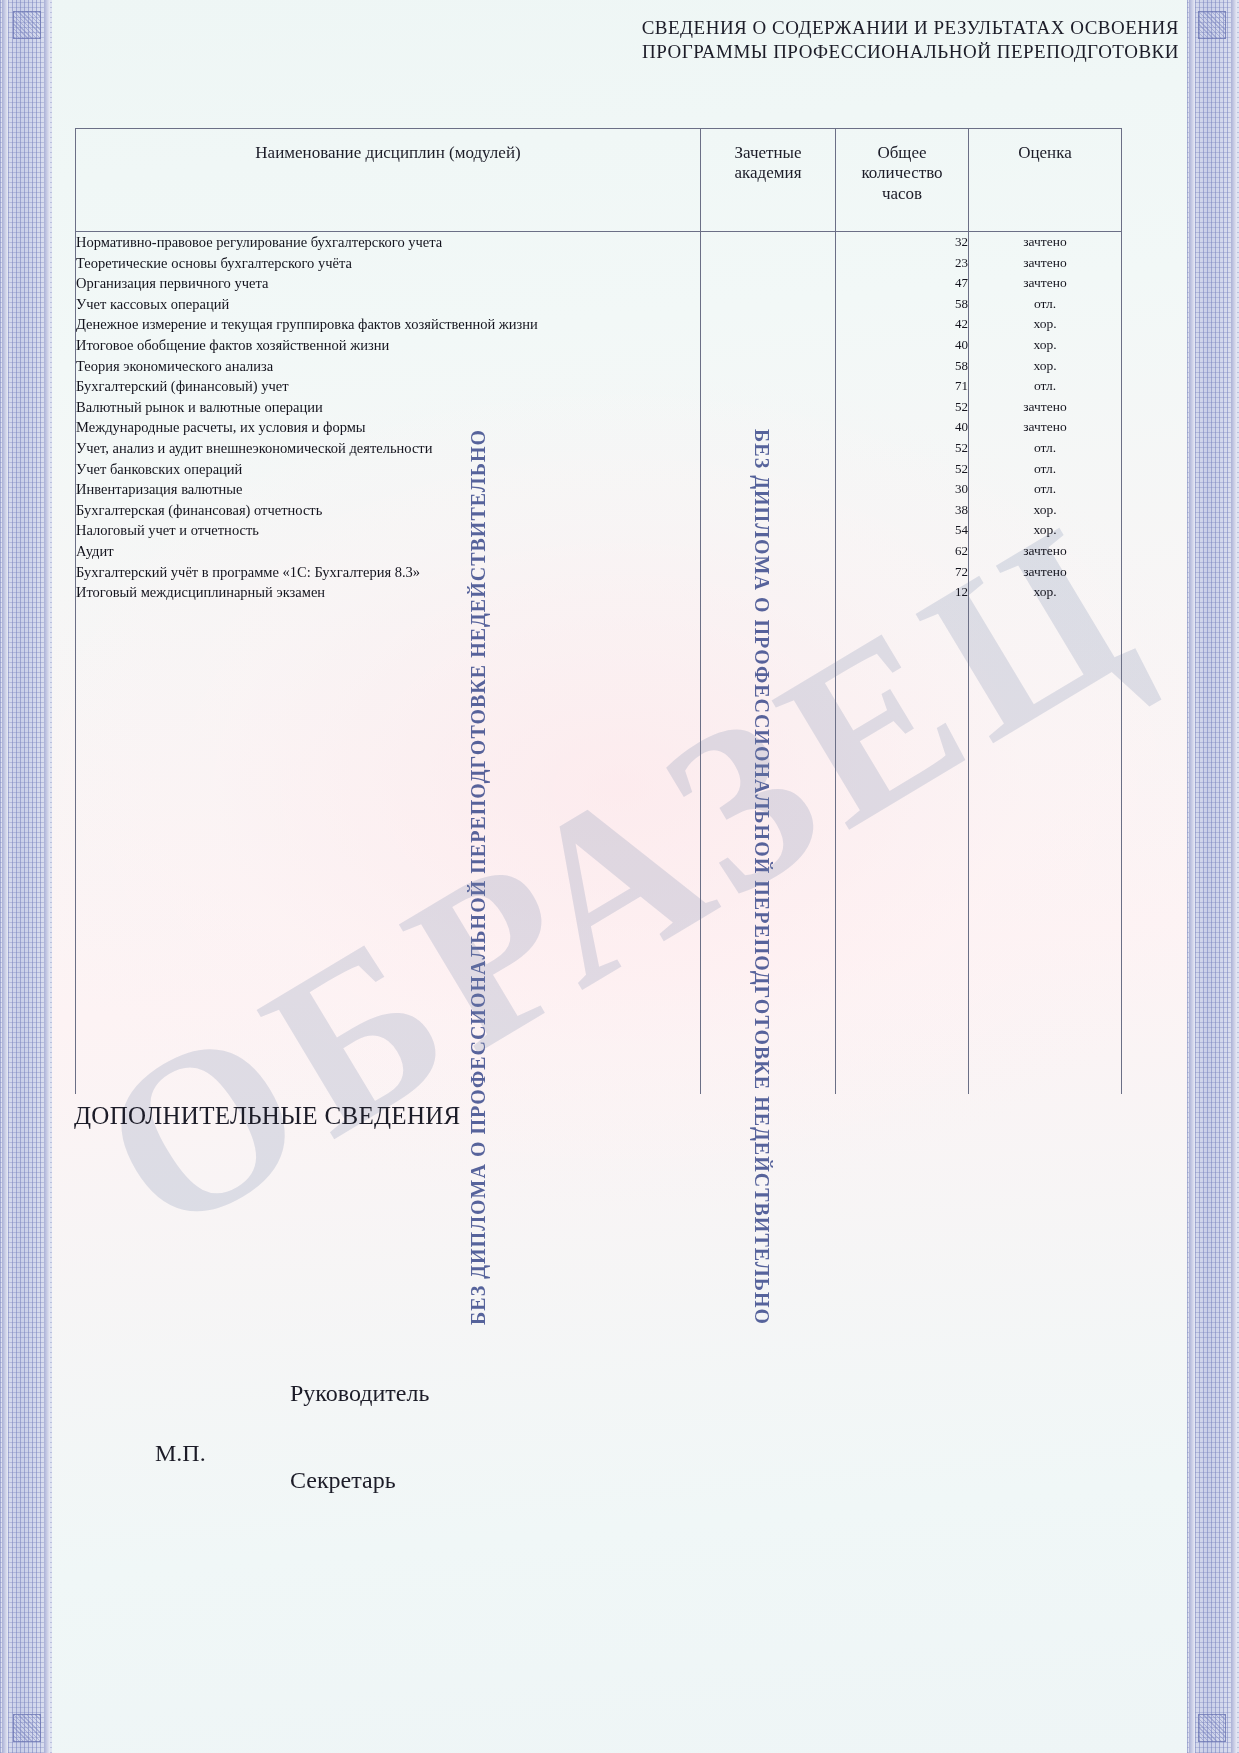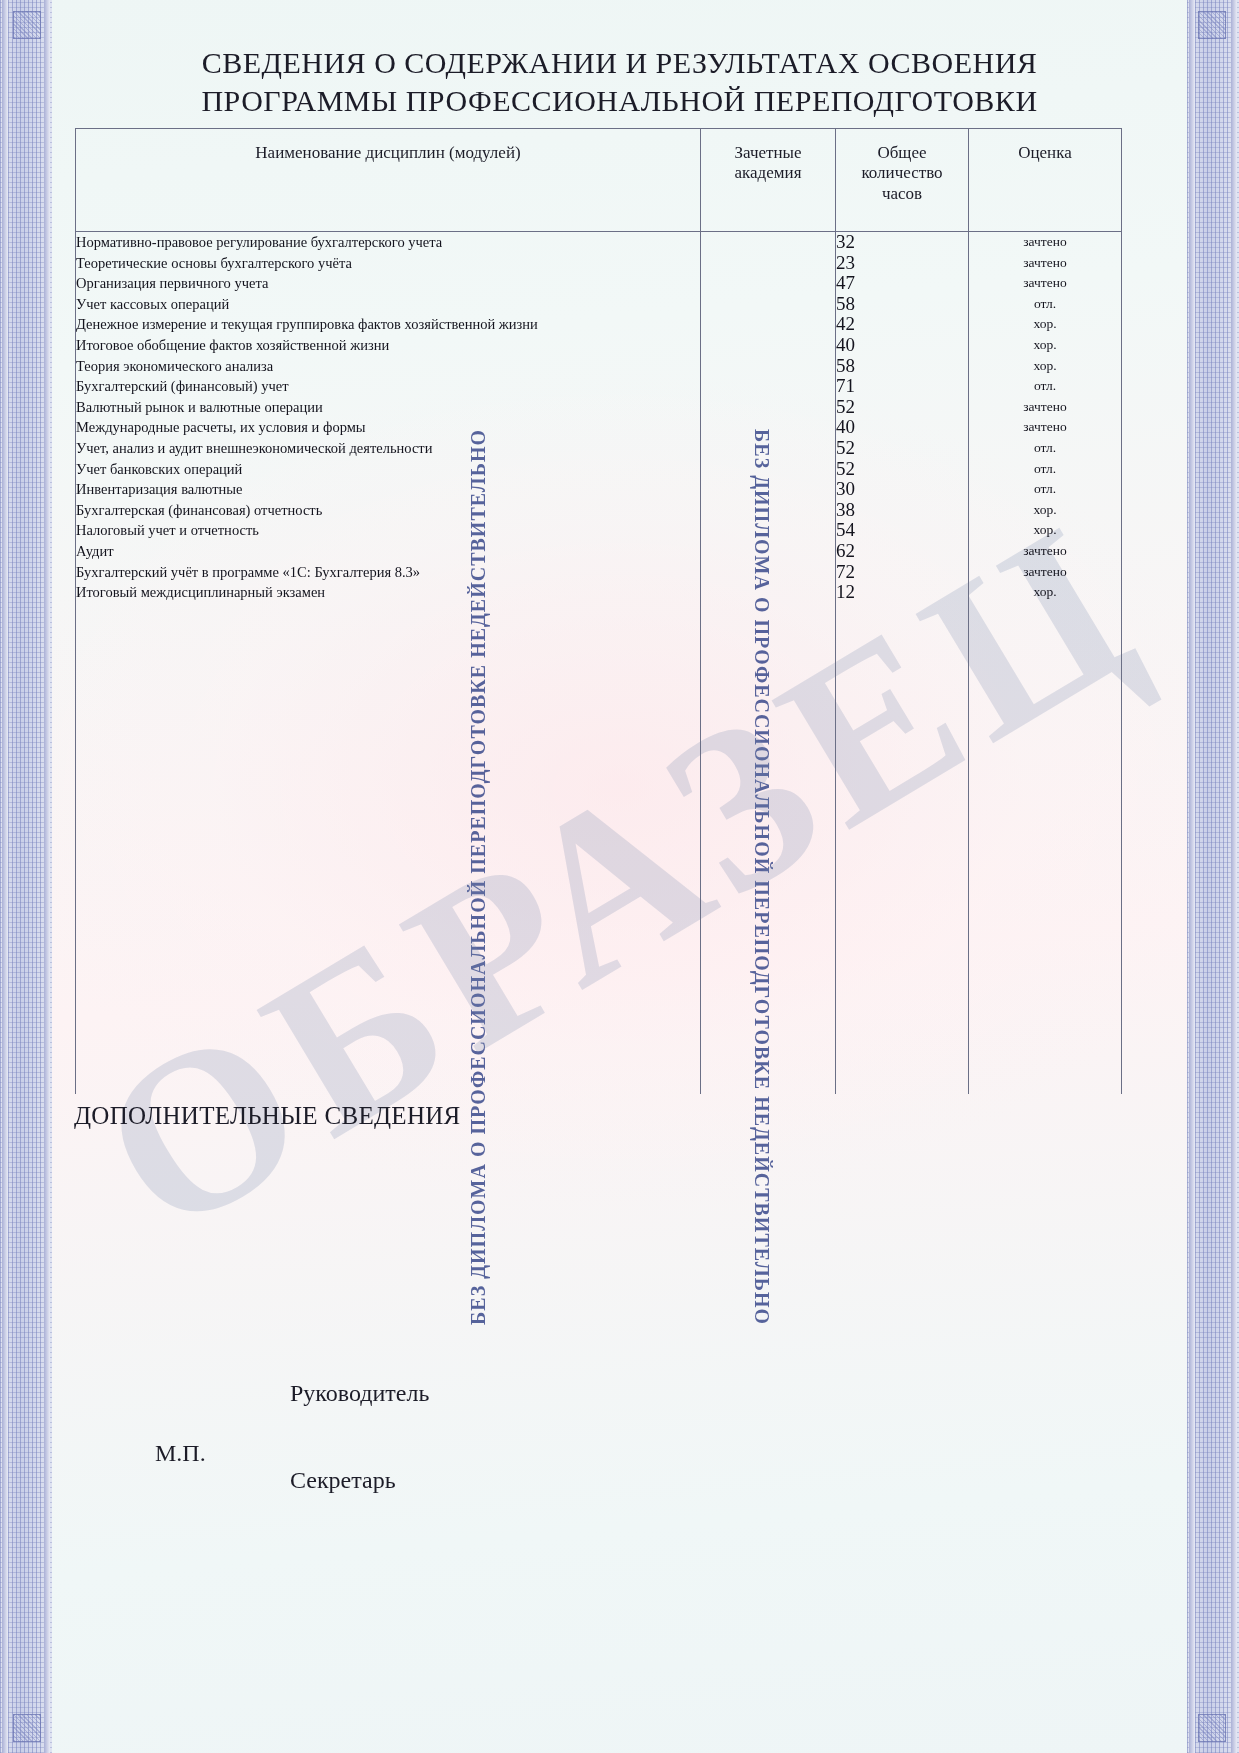--- a/index.html
+++ b/index.html
@@ -101,26 +101,26 @@
   
   .content {
     position: absolute;
     left: 60px;
     right: 60px;
     top: 0;
     bottom: 0;
   }
 
   .doc-title {
-    text-align: center;
-    font-size: 30px;
+    text-align: right;
+    font-size: 19px;
     letter-spacing: 0.5px;
     color: #1c1c28;
     line-height: 1.28;
-    padding-top: 44px;
+    padding-top: 16px;
     font-family: "Liberation Serif", serif;
   }
   .doc-title div { white-space: nowrap; }
 
   table.grades {
     position: absolute;
     left: 15px;
     right: 15px;
     top: 128px;
     border-collapse: collapse;
@@ -155,24 +155,24 @@
   .disciplines-cell { padding: 10px 0 0 18px; }
   .hours-cell, .mark-cell, .credits-cell { text-align: center; padding-top: 10px; }
 
   .row-line {
     font-size: 14.5px;
     line-height: 20.6px;
     color: #14141e;
     white-space: nowrap;
   }
   .num-line {
-    font-size: 19px;
+    font-size: 13px;
     line-height: 20.6px;
     color: #14141e;
-    text-align: left;
+    text-align: right;
   }
   .mark-line {
     font-size: 13.5px;
     line-height: 20.6px;
     color: #14141e;
     text-align: center;
   }
 
   .additional-title {
     position: absolute;

